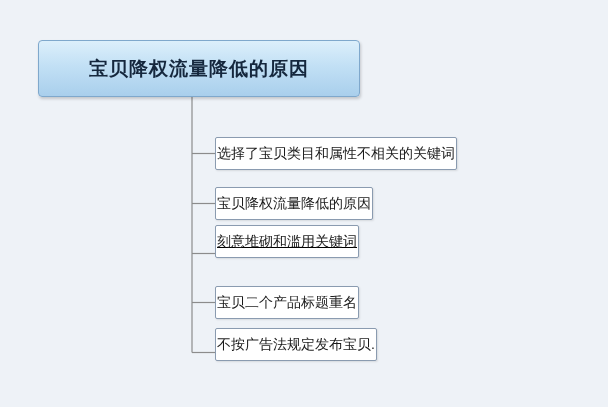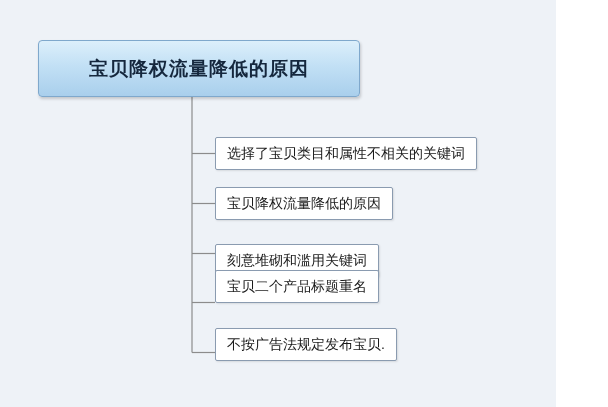--- a/index.html
+++ b/index.html
@@ -4,21 +4,21 @@
 <style>
   html, body {
     margin: 0;
     padding: 0;
   }
   body {
     font-family: "Liberation Sans", "DejaVu Sans", sans-serif;
   }
   .canvas {
     position: relative;
-    width: 556px;
+    width: 608px;
     height: 407px;
     background: #eef2f7;
     overflow: hidden;
   }
   .connectors {
     position: absolute;
     top: 0;
     left: 0;
     width: 608px;
     height: 407px;
@@ -51,32 +51,32 @@
     position: absolute;
     left: 215px;
     height: 33px;
     box-sizing: border-box;
     background: #ffffff;
     border: 1px solid #8a9bb0;
     border-radius: 2px;
     box-shadow: 1px 1px 2px rgba(0,0,0,0.10);
     display: flex;
     align-items: center;
-    padding: 0 11px;
+    padding: 0 1px;
     white-space: nowrap;
     cursor: default;
   }
   .child-node .child-label {
     font-size: 14px;
     color: #1a1a1a;
   }
   .child-1 { top: 137px; }
   .child-2 { top: 187px; }
-  .child-3 { top: 244px; }
-  .child-4 { top: 270px; }
+  .child-3 { top: 225px; text-decoration: underline; }
+  .child-4 { top: 286px; }
   .child-5 { top: 328px; }
 </style>
 </head>
 <body>
 
 <div class="canvas">
 
   <svg class="connectors" width="608" height="407" viewBox="0 0 608 407" xmlns="http://www.w3.org/2000/svg">
 
     <line x1="192" y1="97" x2="192" y2="352.5" stroke="#8c8c8c" stroke-width="1.2"></line>

